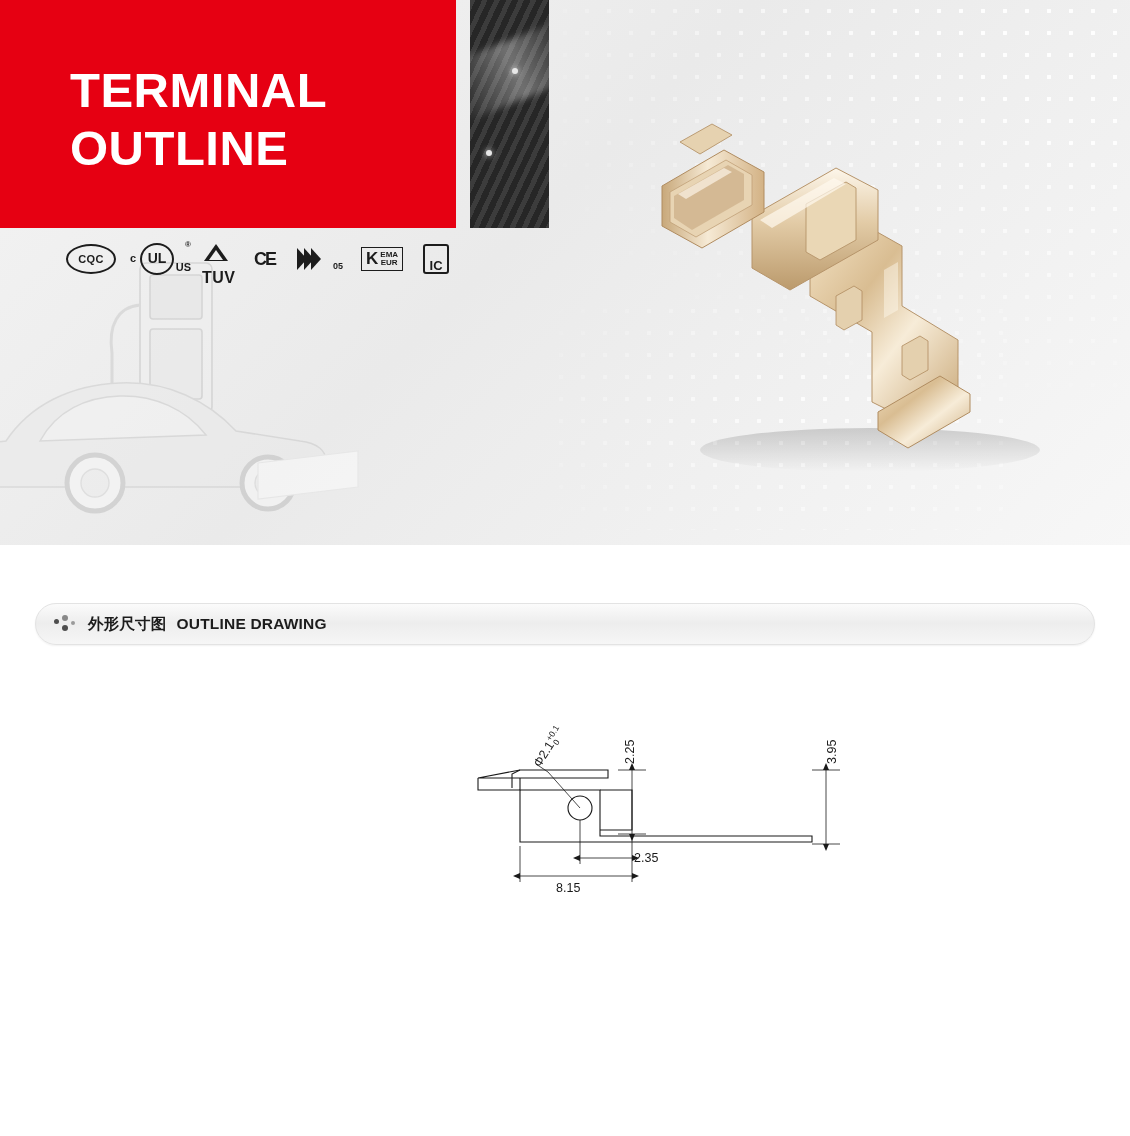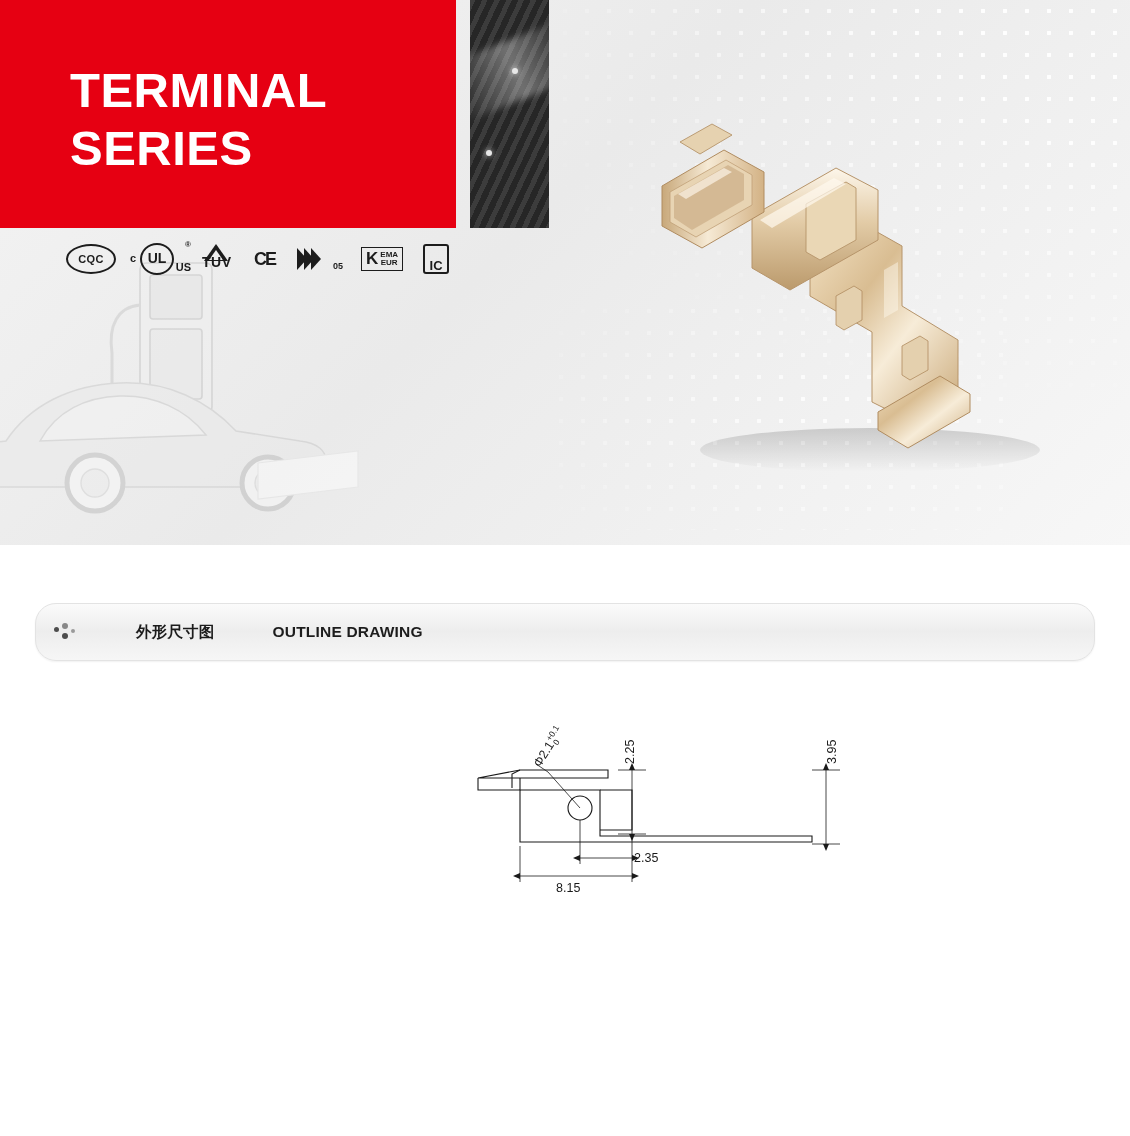--- a/index.html
+++ b/index.html
@@ -152,21 +152,21 @@
     border-right: 12px solid transparent;
     border-bottom: 17px solid #1c1c1c;
   }
   .cert-tuv .tri-in {
     position: absolute; left: 11px; top: 6px;
     width: 0; height: 0;
     border-left: 7px solid transparent;
     border-right: 7px solid transparent;
     border-bottom: 10px solid #eeeeee;
   }
-  .cert-tuv .tuv-txt { position: absolute; left: 4px; top: 11px; font-size: 14px; letter-spacing: 0.5px; }
+  .cert-tuv .tuv-txt { position: absolute; left: 4px; top: 26px; font-size: 16px; letter-spacing: 0.5px; }
 
   .cert-ce { font-size: 18px; letter-spacing: -2px; font-weight: bold; }
   .cert-kc { font-size: 24px; letter-spacing: -2px; position: relative; padding-right: 12px; }
   .cert-kc .sub { position: absolute; right: -2px; bottom: 1px; font-size: 9px; letter-spacing: 0; padding-left: 32px; }
   .cert-kema {
     display: flex; align-items: center; gap: 2px;
     border: 1.8px solid #1c1c1c;
     padding: 2px 4px;
     font-size: 8px;
     line-height: 1.05;
@@ -198,30 +198,29 @@
     width: 430px;
     height: 380px;
   }
 
   
   .section-bar {
     position: absolute;
     left: 35px;
     top: 603px;
     width: 1060px;
-    height: 58px;
+    height: 42px;
     border-radius: 21px;
     background: linear-gradient(180deg, #fbfbfb 0%, #ededed 48%, #f6f6f6 100%);
     border: 1px solid #e3e3e3;
     box-shadow: 0 1px 2px rgba(0,0,0,0.06);
     display: flex;
     align-items: center;
     padding-left: 18px;
     box-sizing: border-box;
-    gap: 48px;
   }
   .bar-icon { width: 26px; height: 18px; position: relative; margin-right: 8px; }
   .bar-icon i {
     position: absolute;
     border-radius: 50%;
     background: #4d4d4d;
     display: block;
   }
   .bar-icon i:nth-child(1) { width: 5px; height: 5px; left: 0;  top: 4px; }
   .bar-icon i:nth-child(2) { width: 6px; height: 6px; left: 8px; top: 0px; background: #888; }
@@ -277,21 +276,21 @@
       </g>
 
       <g>
         <path d="M258 218 L358 206 L358 242 L258 254 Z" fill="#ffffff" stroke="#e3e3e3" stroke-width="1.2"></path>
       </g>
     </svg>
   </div>
 
   <div class="red-panel"></div>
   <div class="hero-title">TERMINAL
-SERIES</div>
+OUTLINE</div>
 
   <div class="photo-strip">
     <div class="ps-bg"></div>
     <div class="ps-sheen"></div>
     <div class="ps-dot" style="left:42px; top:68px;"></div>
     <div class="ps-dot" style="left:16px; top:150px;"></div>
   </div>
 
   <div class="certs">
     <div class="cert cert-cqc">

